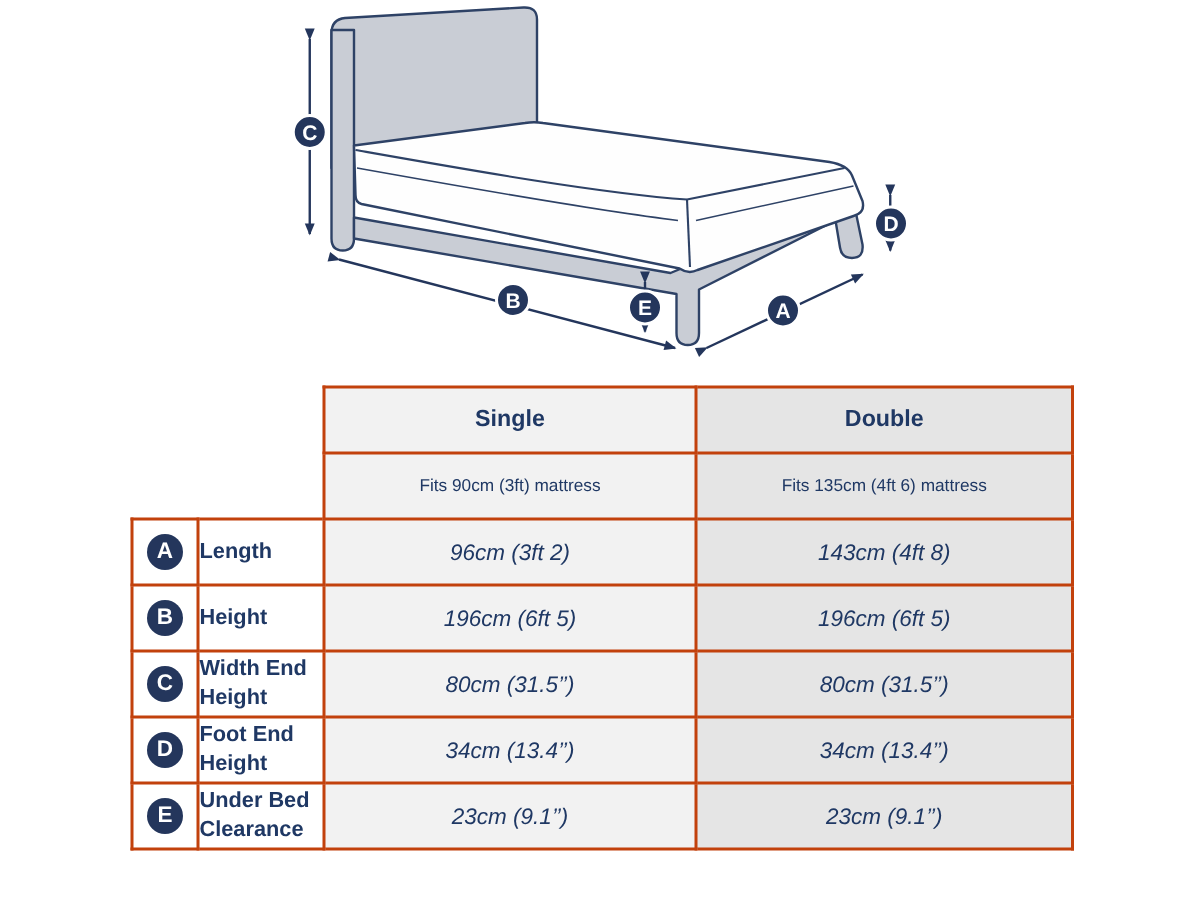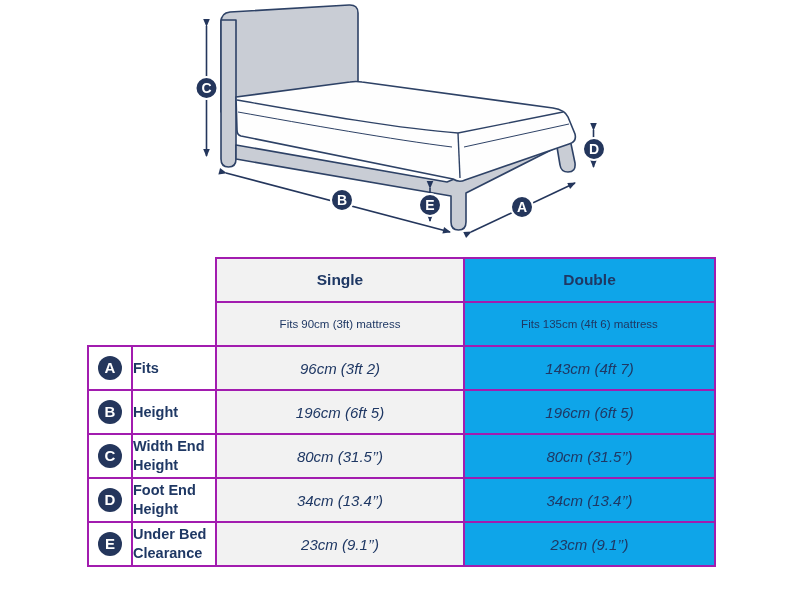--- a/index.html
+++ b/index.html
@@ -32,36 +32,36 @@
   }
   #spec-table {
     position: absolute;
     left: 87px;
     top: 257px;
     border-collapse: collapse;
     table-layout: fixed;
     color: #1f3864;
   }
   #spec-table td, #spec-table th {
-    border: 2px solid #a21caf;
+    border: 2px solid #c2410c;
     padding: 0;
     box-sizing: border-box;
     height: 44px;
     vertical-align: middle;
   }
   #spec-table td.spacer {
     border: none;
     background: #ffffff;
   }
   .col-icon   { width: 44px; }
   .col-label  { width: 84px; }
   .col-single { width: 248px; }
   .col-double { width: 251px; }
   .cell-single { background: #f2f2f2; }
-  .cell-double { background: #0ea5e9; }
+  .cell-double { background: #e5e5e5; }
   th.size-header {
     font-size: 15.5px;
     font-weight: bold;
     text-align: center;
   }
   td.fits-cell {
     font-size: 11.5px;
     text-align: center;
     font-weight: normal;
     margin-left: 39px;
@@ -171,23 +171,23 @@
       <tr>
         <td class="spacer" colspan="2"></td>
         <td class="fits-cell cell-single">Fits 90cm (3ft) mattress</td>
         <td class="fits-cell cell-double">Fits 135cm (4ft 6) mattress</td>
       </tr>
 
       <tr>
         <td class="icon-cell">
           <span class="row-badge">A</span>
         </td>
-        <td class="label-cell">Fits</td>
+        <td class="label-cell">Length</td>
         <td class="value-cell cell-single">96cm (3ft 2)</td>
-        <td class="value-cell cell-double">143cm (4ft 7)</td>
+        <td class="value-cell cell-double">143cm (4ft 8)</td>
       </tr>
       <tr>
         <td class="icon-cell">
           <span class="row-badge">B</span>
         </td>
         <td class="label-cell">Height</td>
         <td class="value-cell cell-single">196cm (6ft 5)</td>
         <td class="value-cell cell-double">196cm (6ft 5)</td>
       </tr>
       <tr>

